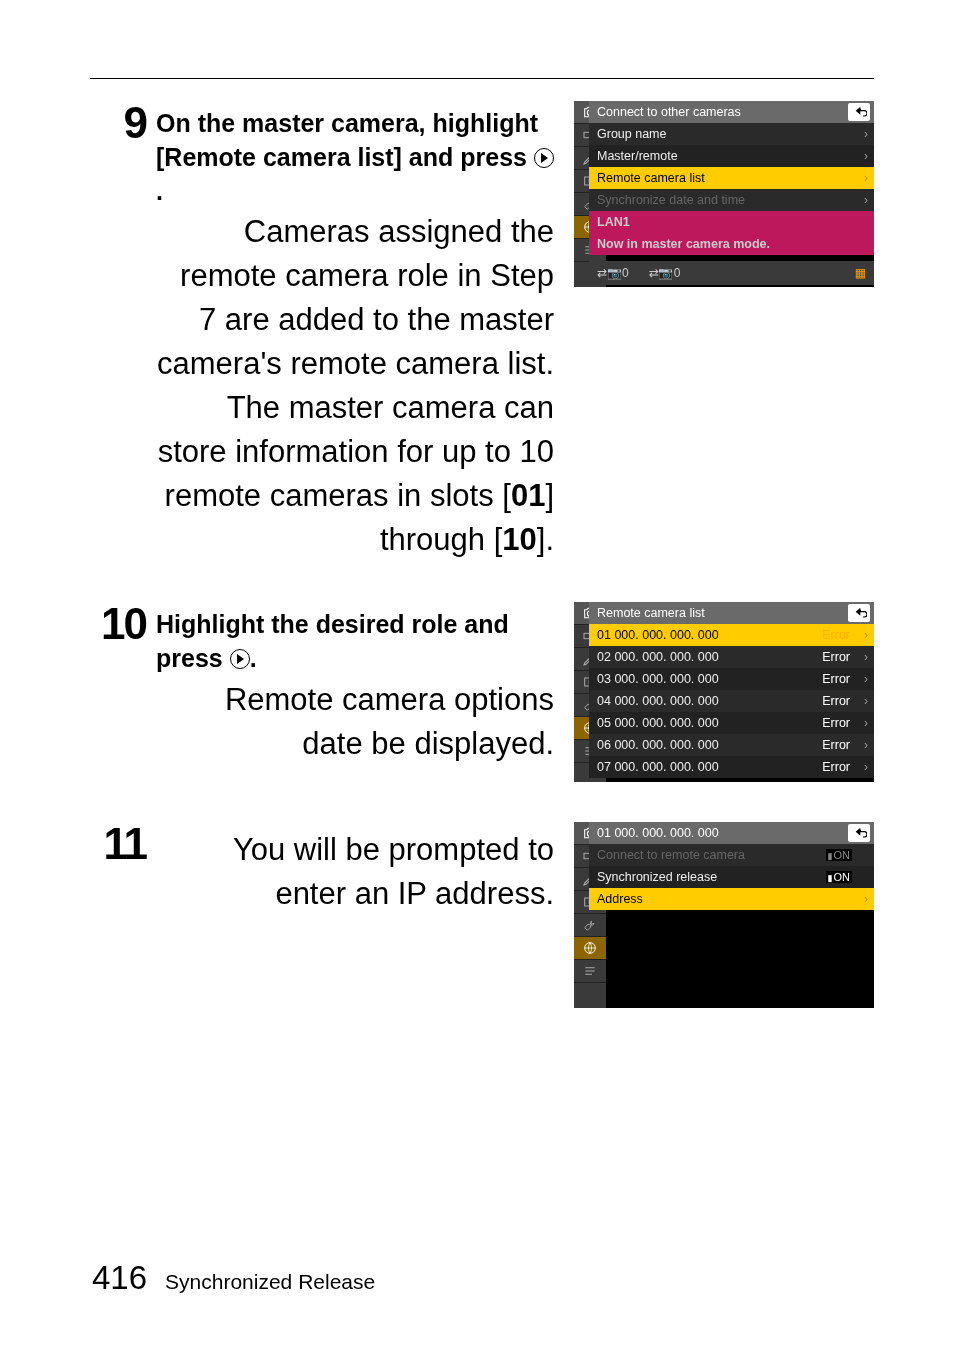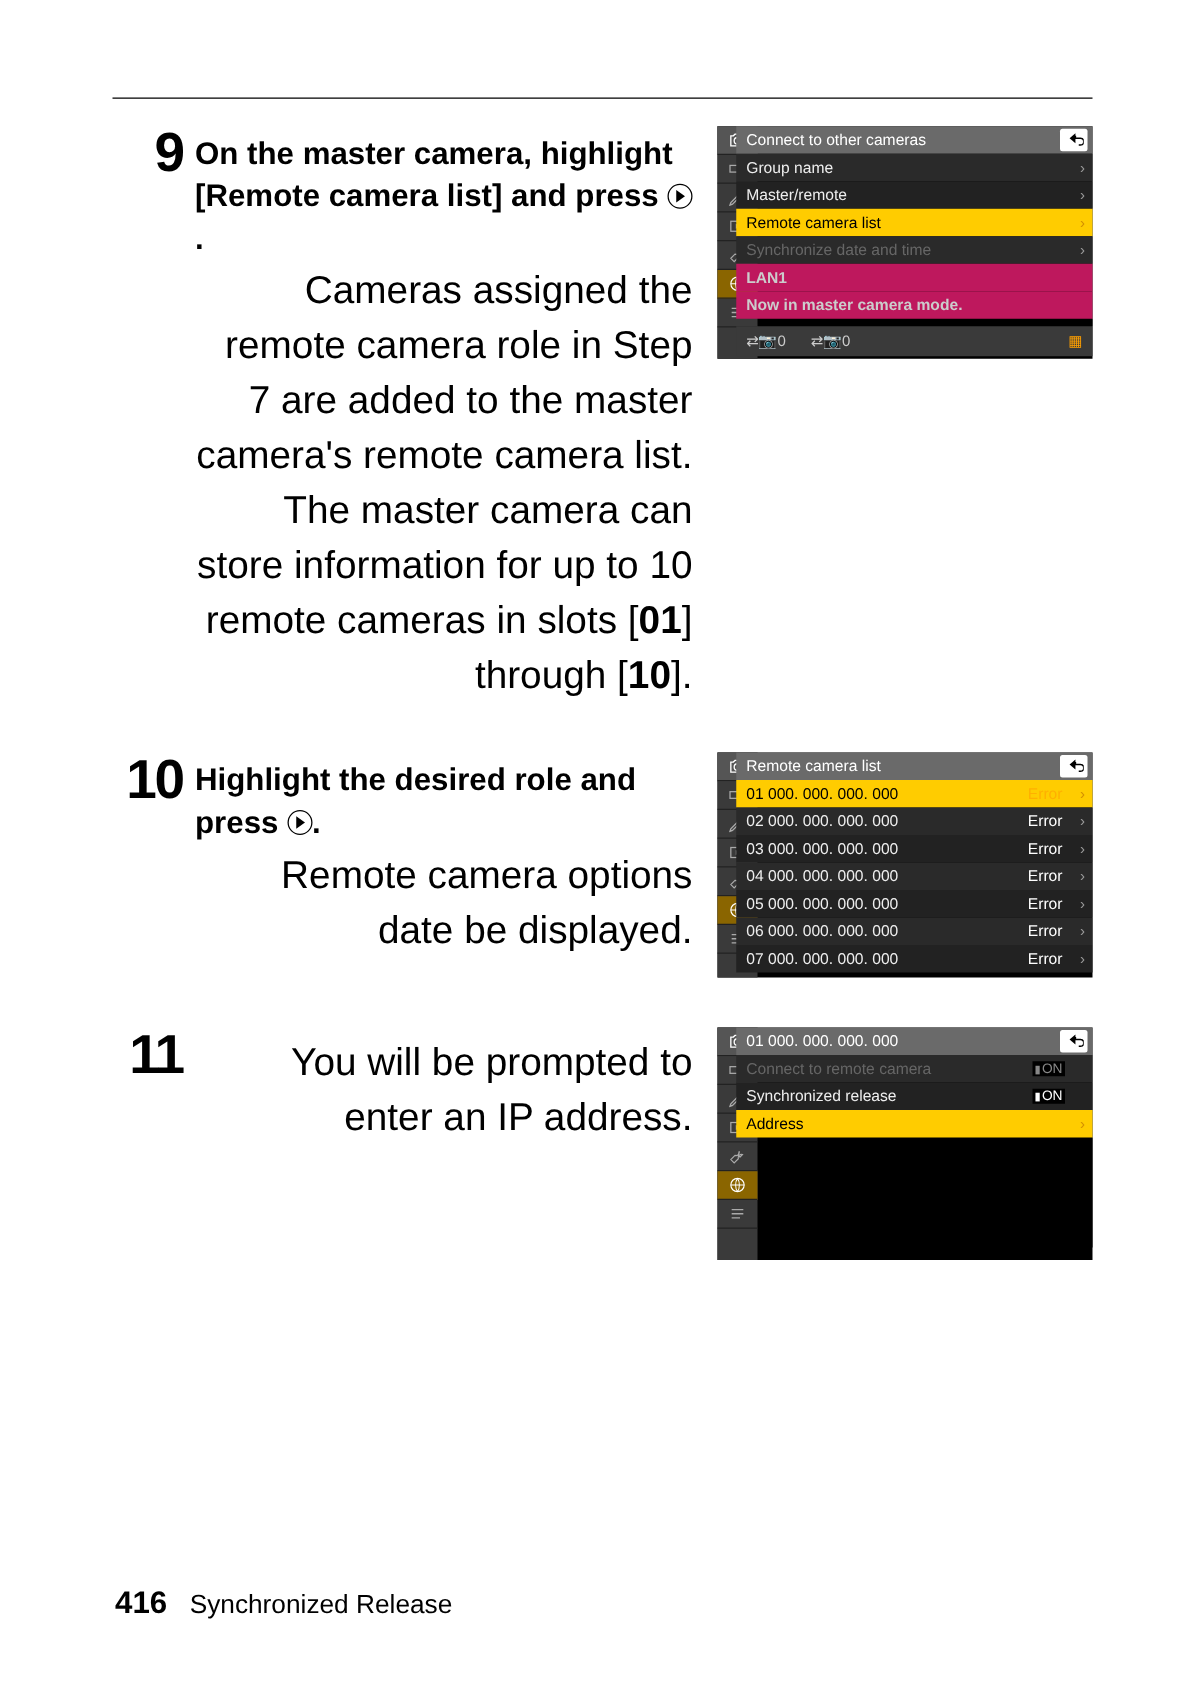--- a/index.html
+++ b/index.html
@@ -34,21 +34,21 @@
     .row .err { color: #ffb000; position: absolute; right: 24px; }
     .row .err.w { color: #fff; }
     .row.bottom { background: #3a3a3a; height: 24px; font-size: 12px; color: #ccc; gap: 20px; }
     .back-outline { position: absolute; right: 4px; top: 2px; width: 22px; height: 18px; background: #fff; border-radius: 2px; display: flex; align-items: center; justify-content: center; }
     .back-outline svg { width: 16px; height: 12px; }
     .grid-sq { color:#ffa000; font-size:12px; margin-left:auto; }
     .onswitch { position: absolute; right: 22px; color: #fff; font-size: 11px; background: #000000; padding: 0 2px; }
     .onswitch.gray { color: #888; }
     .onswitch::before { content: "▮"; font-size: 9px; margin-right: 1px; }
     .footer { position: absolute; left: 92px; bottom: 48px; display: flex; align-items: baseline; gap: 18px; }
-    .footer .pg { font-size: 25px; font-weight: 700; }
+    .footer .pg { font-size: 33px; font-weight: 400; }
     .footer .lbl { font-size: 21px; }
     .shot9 { height: 186px; }
     .shot10 { height: 180px; }
     .shot11 { height: 186px; }
   </style>
 </head>
 <body>
 
 <div class="page">
   <hr class="hr-top">

